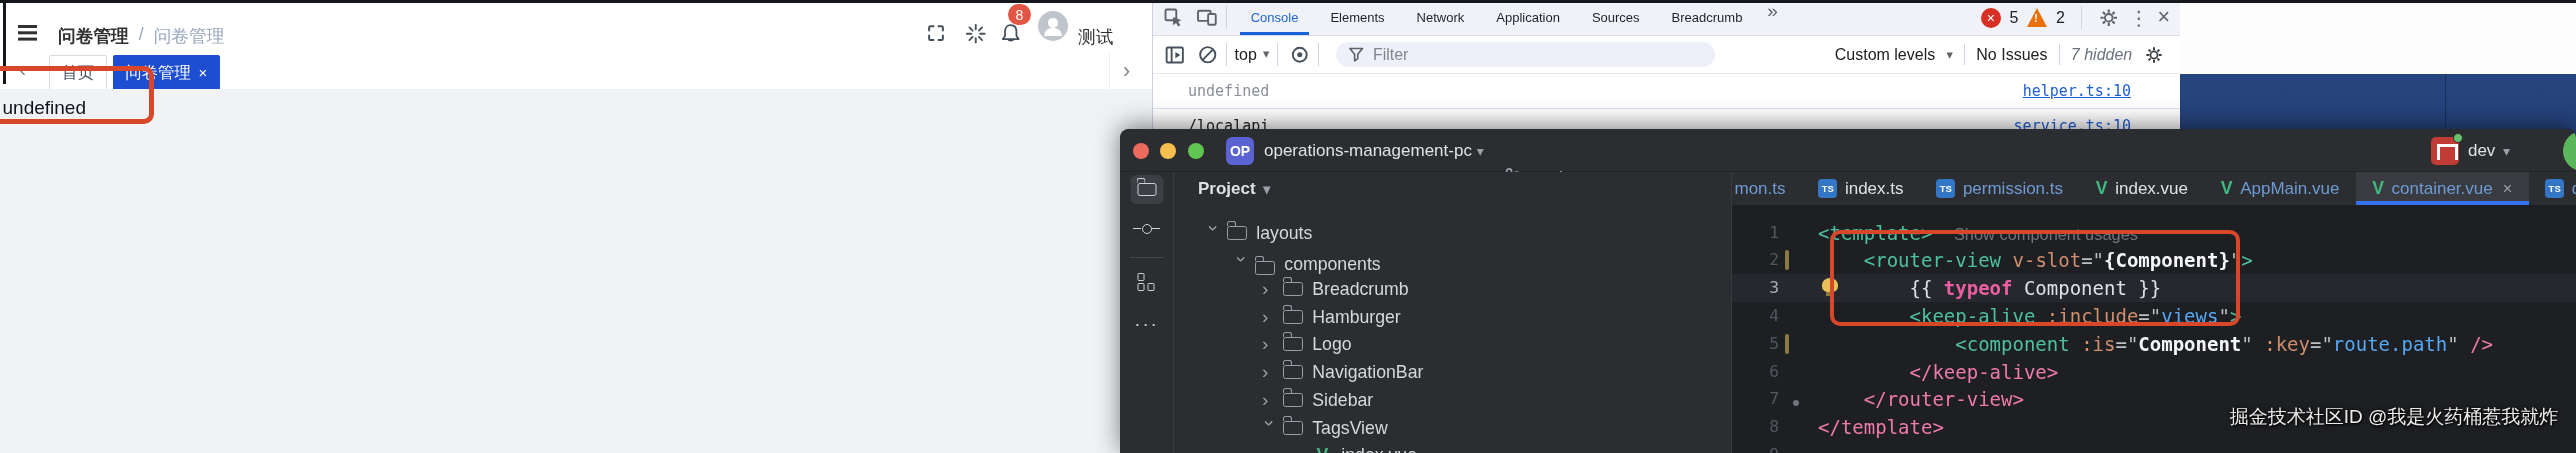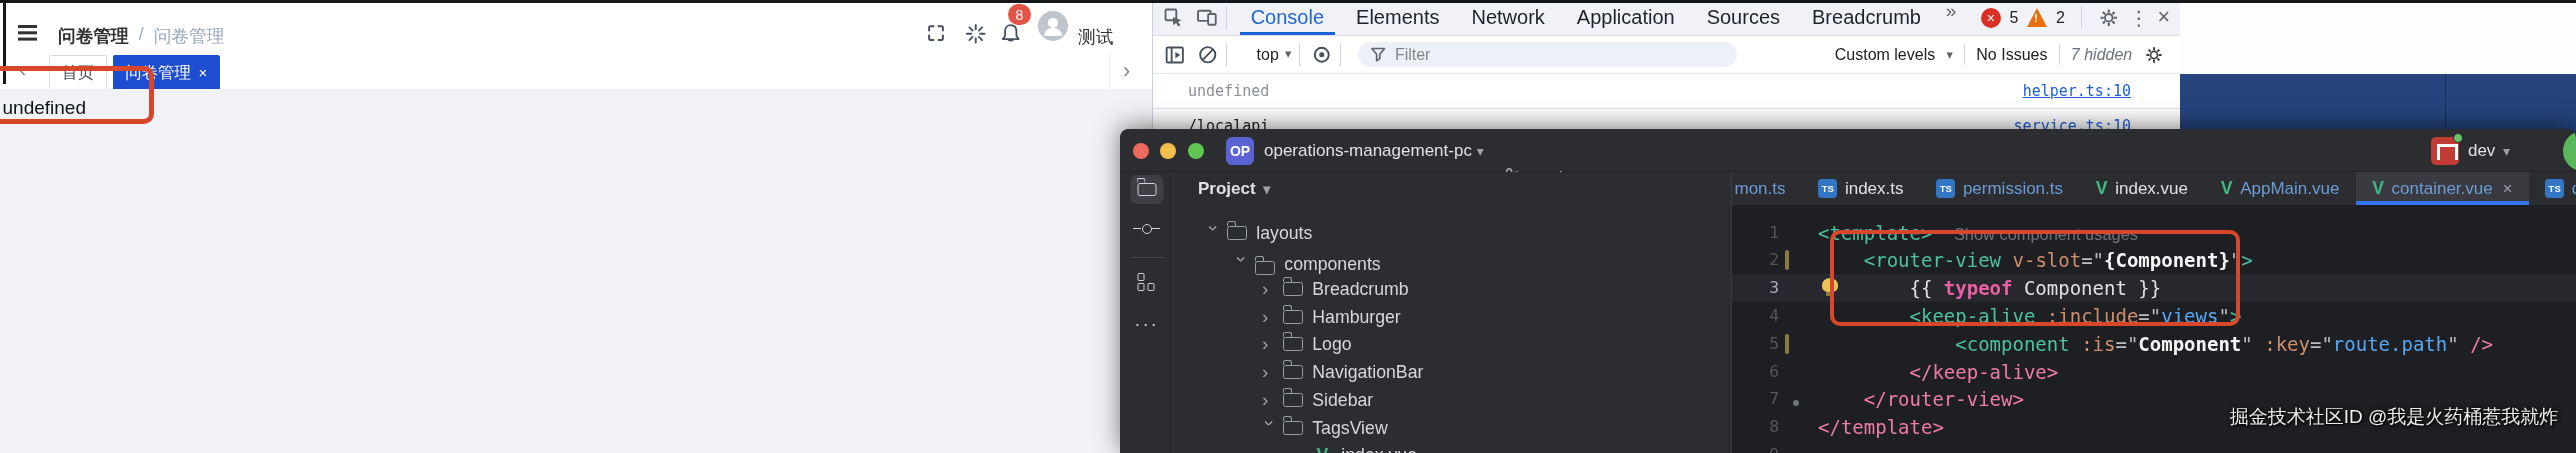--- a/index.html
+++ b/index.html
@@ -37,37 +37,37 @@
   .sliver { position:absolute; left:2.5px; top:0; width:3.8px; height:84px; background:#14171c; }
   .redrect1 { position:absolute; left:-11.4px; top:66px; width:165px; height:58px;
               border:5px solid #d9472b; border-radius:10px; z-index:3; }
 
   
   .devtools { position:absolute; left:1152px; top:0; width:1028px; height:453px; background:#fff;
               border-left:0.6px solid #c9d0e0; color:#202124; }
   .dt-tabbar { position:relative; height:36px; background:#f0f2f8; border-bottom:0.6px solid #d8dde9;
                display:flex; align-items:center; }
   .dt-sep { width:0.6px; height:23px; background:#d0d4e0; margin:0 7.6px; flex:none; }
-  .dt-tab { height:100%; display:flex; align-items:center; padding:0 16px; font-size:20px;
+  .dt-tab { height:100%; display:flex; align-items:center; padding:0 16px; font-size:13px;
             color:#1f2328; position:relative; flex:none; }
   .dt-tab.active { color:#1f66d1; }
   .dt-tab.active::after { content:""; position:absolute; left:5px; right:5px; bottom:0; height:3.2px; background:#1a63d6; }
   .dt-more { font-size:19px; color:#5f6368; padding:0 8.8px; }
   .dt-right { margin-left:auto; margin-right:10px; display:flex; align-items:center; gap:8.8px; }
   .err-badge { width:20px; height:20px; border-radius:50%; background:#d93025; color:#fff; font-size:14px;
                display:flex; align-items:center; justify-content:center; }
   .err-count,.warn-count { font-size:16px; color:#202124; }
   .warn-tri { position:relative; width:0; height:0; border-left:10.7px solid transparent;
               border-right:10.7px solid transparent; border-bottom:19px solid #e8710a; }
   .warn-tri::after { content:"!"; position:absolute; left:-3.2px; top:3.8px; color:#fff; font-size:11.4px; font-weight:bold; }
   .dt-glyph { font-size:20px; color:#5f6368; }
   .dt-toolbar { position:relative; height:38px; border-bottom:0.6px solid #e6e9f2; display:flex;
                 align-items:center; background:#fff; }
   .tool-ic { flex:none; margin-left:11.4px; }
-  .top-sel { display:flex; gap:6.3px; font-size:16px; color:#202124; margin-left:22px; }
+  .top-sel { display:flex; gap:6.3px; font-size:16px; color:#202124; margin-left:0; }
   .caret { font-size:12.6px; color:#5f6368; }
   .filter-pill { display:flex; align-items:center; gap:8.8px; width:379px; height:25px; border-radius:12.6px;
                  background:#eef0f9; margin-left:10px; padding:0 11.4px; }
   .filter-text { font-size:16px; color:#80868b; }
   .dt-tb-right { margin-left:auto; margin-right:16.4px; display:flex; align-items:center; gap:11.4px; font-size:16px; }
   .hiddenv { color:#6b7280;font-style:italic; }
   .vsep { width:0.6px; height:21.5px; background:#d0d4e0; }
   .dt-rows { background:#fff; }
   .dt-row { height:35px; display:flex; align-items:center; padding:0 49px 0 35px;
             border-bottom:0.6px solid #dde3f2; font-family:"DejaVu Sans Mono",monospace; font-size:15px; }

